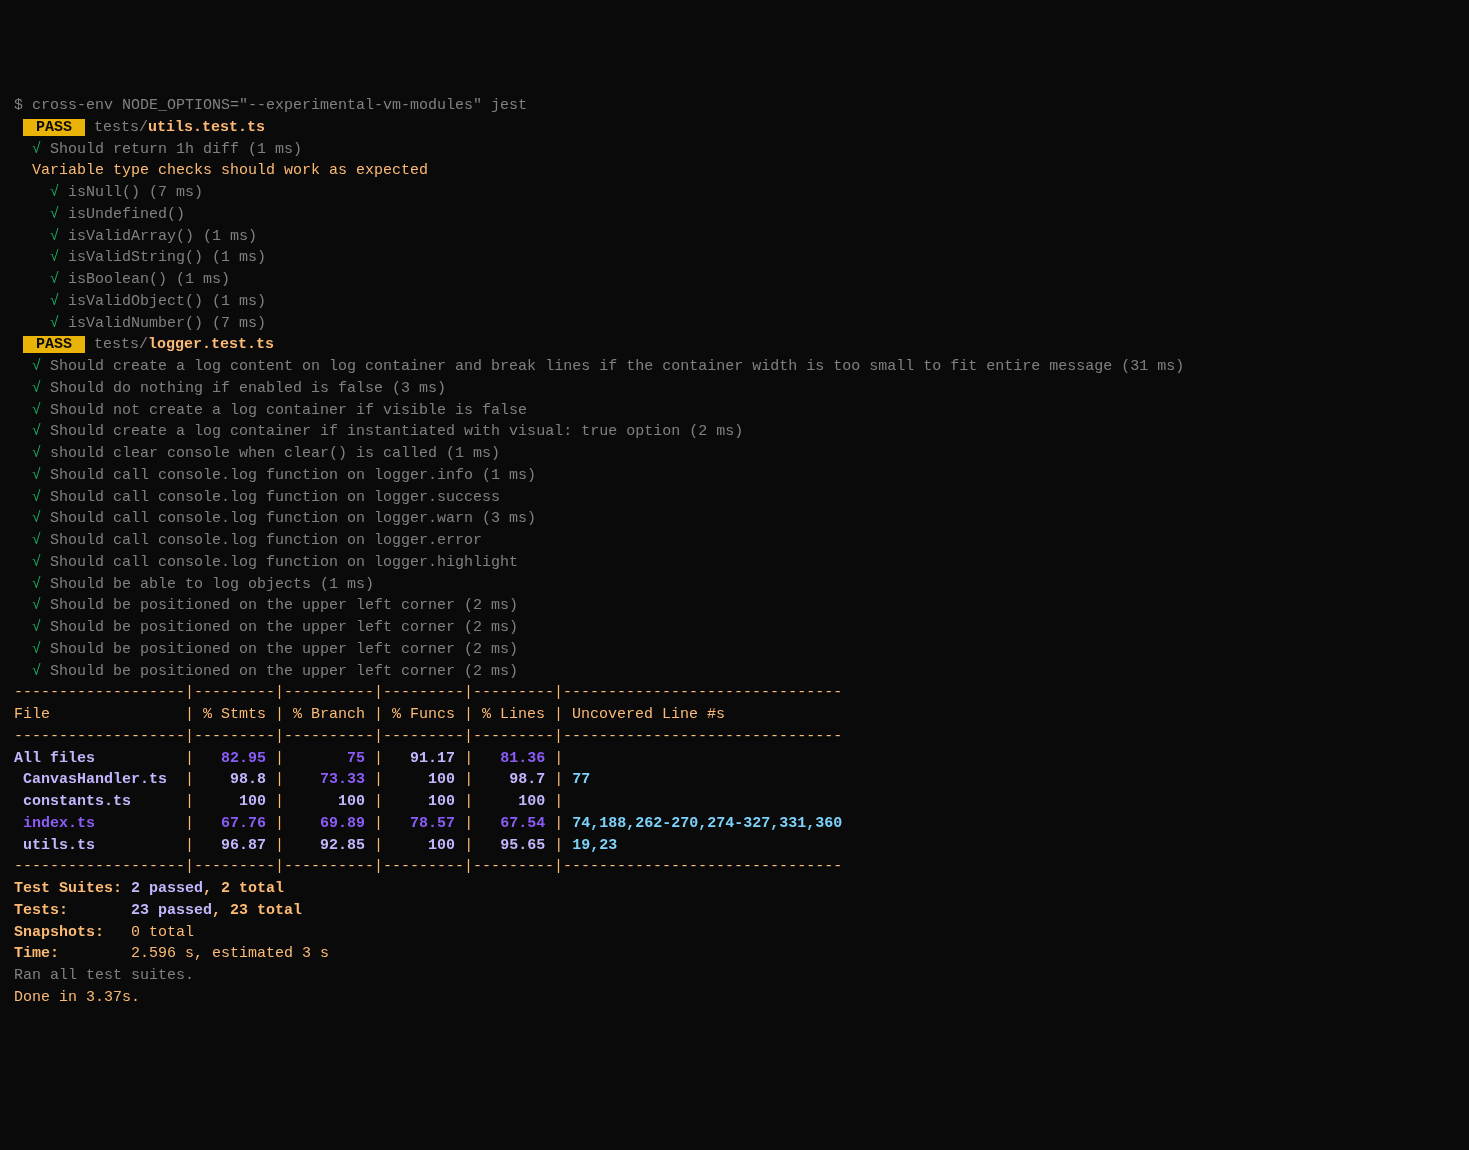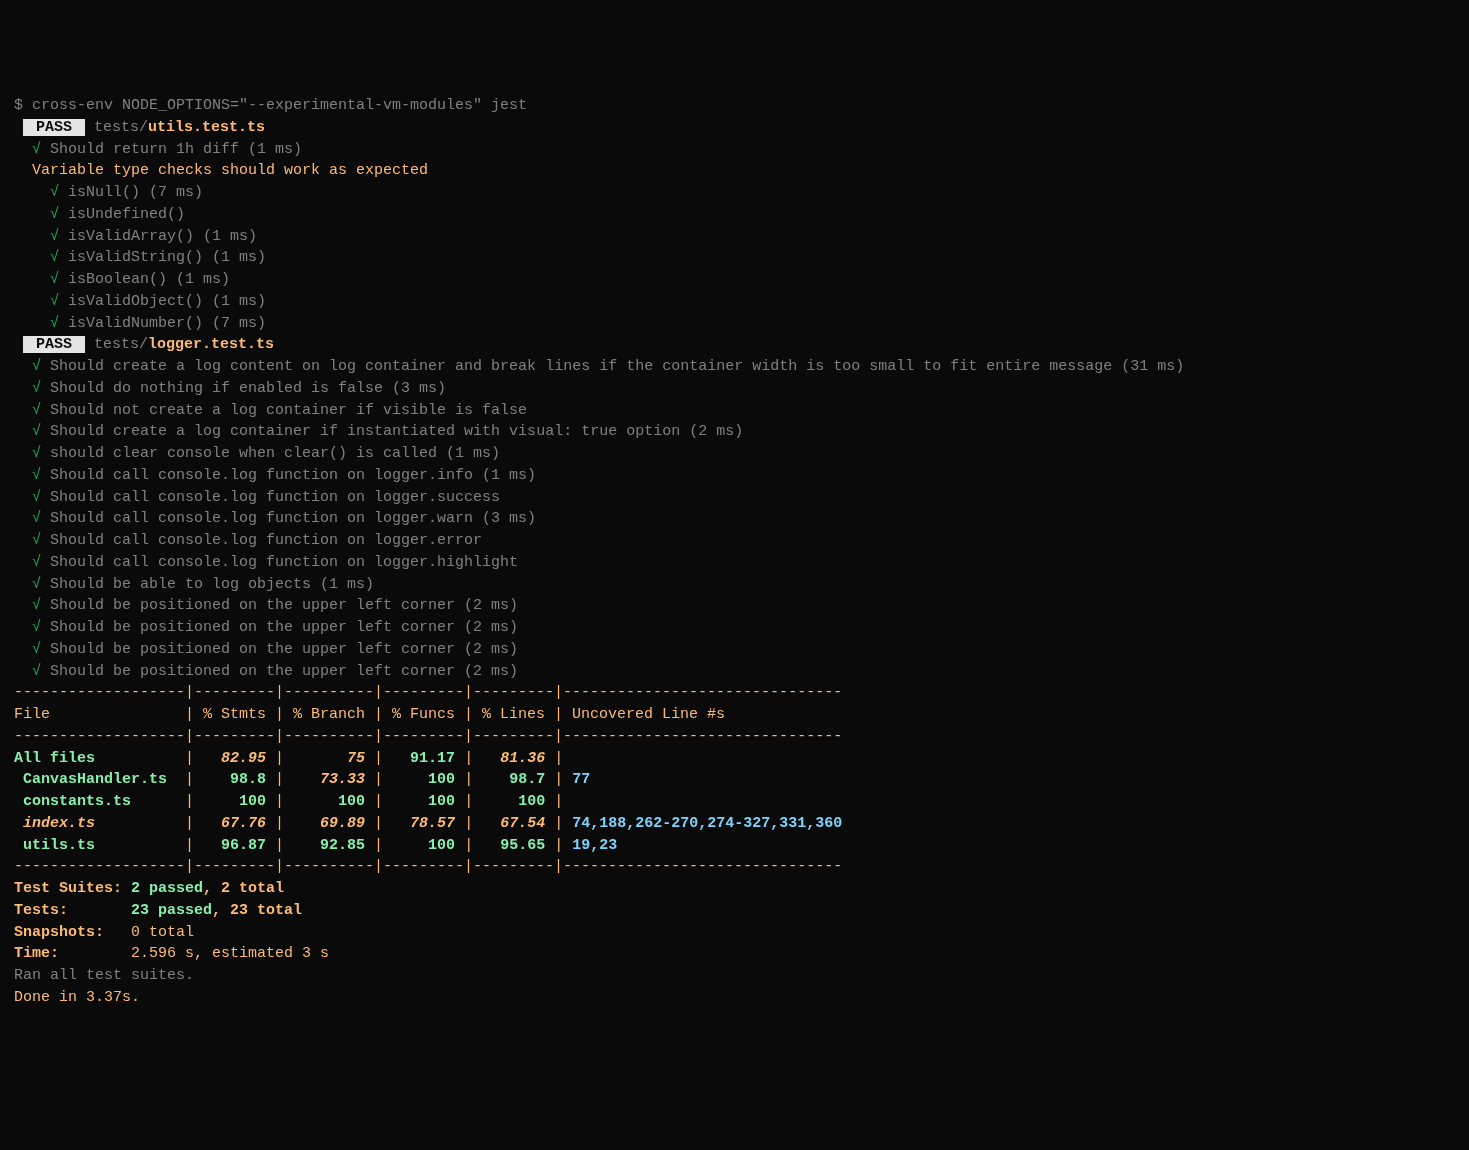--- a/index.html
+++ b/index.html
@@ -9,28 +9,28 @@
     font-size: 15px;
     line-height: 1.45;
     margin: 0;
     padding: 8px 14px;
     white-space: pre;
   }
   .dim { color: #808080; }
   .white { color: #fdba74; }
   .bold { font-weight: bold; }
   .green-badge {
-    background: #e5e5e5;
+    background: #eab308;
     color: #0a0a0a;
     font-weight: bold;
     padding: 0 4px;
   }
   .check { color: #1aaf5d; }
-  .yellow { color: #fdba74; font-style: italic; }
-  .green { color: #86efac; }
+  .yellow { color: #8b5cf6; }
+  .green { color: #c4b5fd; }
   .red { color: #7dd3fc; }
   .row { display: block; }
 </style>
 </head>
 <body>
 
 
 
 <div id="terminal"><span class="row"><span class="dim">$ cross-env NODE_OPTIONS="--experimental-vm-modules" jest</span></span><span class="row"> <span class="green-badge"> PASS </span> <span class="dim">tests/</span><span class="white bold">utils.test.ts</span></span><span class="row">  <span class="check">√</span> <span class="dim">Should return 1h diff (1 ms)</span></span><span class="row">  <span class="white">Variable type checks should work as expected</span></span><span class="row">    <span class="check">√</span> <span class="dim">isNull() (7 ms)</span></span><span class="row">    <span class="check">√</span> <span class="dim">isUndefined()</span></span><span class="row">    <span class="check">√</span> <span class="dim">isValidArray() (1 ms)</span></span><span class="row">    <span class="check">√</span> <span class="dim">isValidString() (1 ms)</span></span><span class="row">    <span class="check">√</span> <span class="dim">isBoolean() (1 ms)</span></span><span class="row">    <span class="check">√</span> <span class="dim">isValidObject() (1 ms)</span></span><span class="row">    <span class="check">√</span> <span class="dim">isValidNumber() (7 ms)</span></span><span class="row"></span><span class="row"> <span class="green-badge"> PASS </span> <span class="dim">tests/</span><span class="white bold">logger.test.ts</span></span><span class="row">  <span class="check">√</span> <span class="dim">Should create a log content on log container and break lines if the container width is too small to fit entire message (31 ms)</span></span><span class="row">  <span class="check">√</span> <span class="dim">Should do nothing if enabled is false (3 ms)</span></span><span class="row">  <span class="check">√</span> <span class="dim">Should not create a log container if visible is false</span></span><span class="row">  <span class="check">√</span> <span class="dim">Should create a log container if instantiated with visual: true option (2 ms)</span></span><span class="row">  <span class="check">√</span> <span class="dim">should clear console when clear() is called (1 ms)</span></span><span class="row">  <span class="check">√</span> <span class="dim">Should call console.log function on logger.info (1 ms)</span></span><span class="row">  <span class="check">√</span> <span class="dim">Should call console.log function on logger.success</span></span><span class="row">  <span class="check">√</span> <span class="dim">Should call console.log function on logger.warn (3 ms)</span></span><span class="row">  <span class="check">√</span> <span class="dim">Should call console.log function on logger.error</span></span><span class="row">  <span class="check">√</span> <span class="dim">Should call console.log function on logger.highlight</span></span><span class="row">  <span class="check">√</span> <span class="dim">Should be able to log objects (1 ms)</span></span><span class="row">  <span class="check">√</span> <span class="dim">Should be positioned on the upper left corner (2 ms)</span></span><span class="row">  <span class="check">√</span> <span class="dim">Should be positioned on the upper left corner (2 ms)</span></span><span class="row">  <span class="check">√</span> <span class="dim">Should be positioned on the upper left corner (2 ms)</span></span><span class="row">  <span class="check">√</span> <span class="dim">Should be positioned on the upper left corner (2 ms)</span></span><span class="row"></span><span class="row"><span class="white">-------------------|---------|----------|---------|---------|-------------------------------</span></span><span class="row"><span class="white">File               | % Stmts | % Branch | % Funcs | % Lines | Uncovered Line #s</span></span><span class="row"><span class="white">-------------------|---------|----------|---------|---------|-------------------------------</span></span><span class="row"><span class="green bold">All files          </span><span class="white">|</span><span class="yellow bold">   82.95 </span><span class="white">|</span><span class="yellow bold">       75 </span><span class="white">|</span><span class="green bold">   91.17 </span><span class="white">|</span><span class="yellow bold">   81.36 </span><span class="white">|</span> </span><span class="row"><span class="green bold"> CanvasHandler.ts  </span><span class="white">|</span><span class="green bold">    98.8 </span><span class="white">|</span><span class="yellow bold">    73.33 </span><span class="white">|</span><span class="green bold">     100 </span><span class="white">|</span><span class="green bold">    98.7 </span><span class="white">|</span> <span class="red bold">77</span></span><span class="row"><span class="green bold"> constants.ts      </span><span class="white">|</span><span class="green bold">     100 </span><span class="white">|</span><span class="green bold">      100 </span><span class="white">|</span><span class="green bold">     100 </span><span class="white">|</span><span class="green bold">     100 </span><span class="white">|</span> </span><span class="row"><span class="yellow bold"> index.ts          </span><span class="white">|</span><span class="yellow bold">   67.76 </span><span class="white">|</span><span class="yellow bold">    69.89 </span><span class="white">|</span><span class="yellow bold">   78.57 </span><span class="white">|</span><span class="yellow bold">   67.54 </span><span class="white">|</span> <span class="red bold">74,188,262-270,274-327,331,360</span></span><span class="row"><span class="green bold"> utils.ts          </span><span class="white">|</span><span class="green bold">   96.87 </span><span class="white">|</span><span class="green bold">    92.85 </span><span class="white">|</span><span class="green bold">     100 </span><span class="white">|</span><span class="green bold">   95.65 </span><span class="white">|</span> <span class="red bold">19,23</span></span><span class="row"><span class="white">-------------------|---------|----------|---------|---------|-------------------------------</span></span><span class="row"><span class="white bold">Test Suites: </span><span class="green bold">2 passed</span><span class="white bold">, 2 total</span></span><span class="row"><span class="white bold">Tests:       </span><span class="green bold">23 passed</span><span class="white bold">, 23 total</span></span><span class="row"><span class="white bold">Snapshots:   </span><span class="white">0 total</span></span><span class="row"><span class="white bold">Time:        </span><span class="white">2.596 s, estimated 3 s</span></span><span class="row"><span class="dim">Ran all test suites.</span></span><span class="row"><span class="white">Done in 3.37s.</span></span></div>
 

